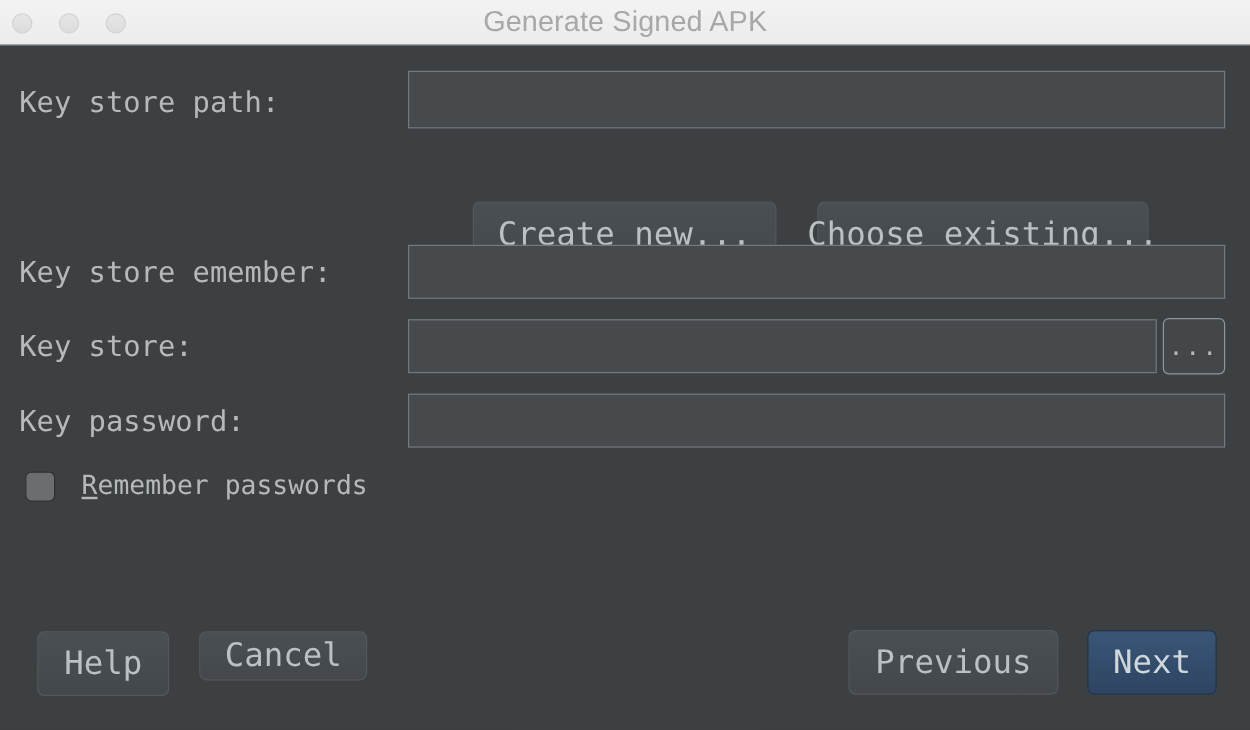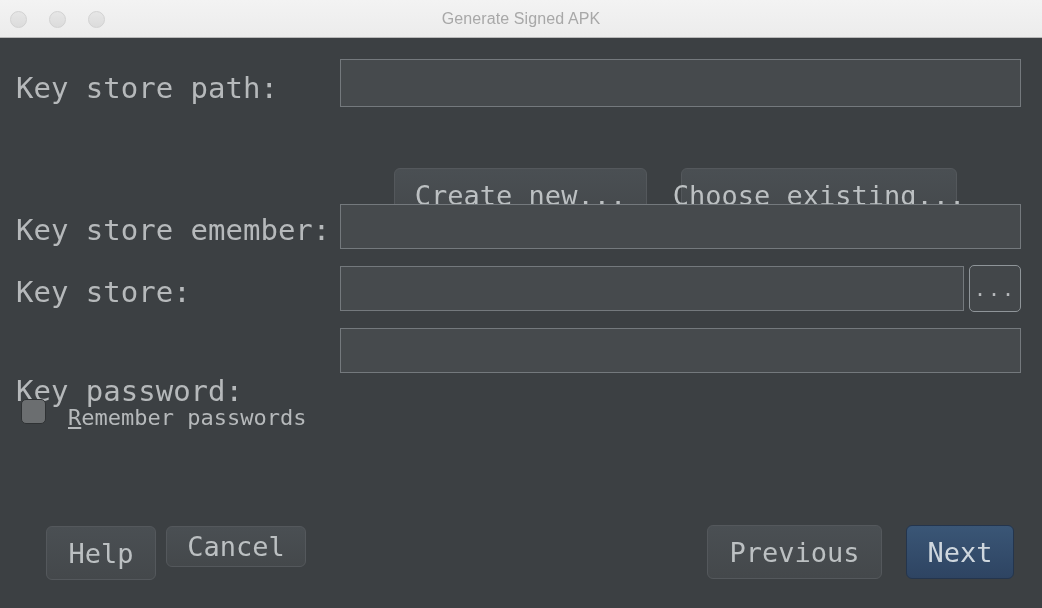--- a/index.html
+++ b/index.html
@@ -41,38 +41,38 @@
   #tl-min   { left: 49px; }
   #tl-max   { left: 88px; }
   .window-title {
     position: absolute;
     left: 0; top: 0;
     width: 1042px;
     height: 38px;
     line-height: 38px;
     text-align: center;
     font-family: "Liberation Sans", sans-serif;
-    font-size: 16px;
+    font-size: 24px;
     color: #a8a8a8;
     letter-spacing: 0.1px;
   }
 
   
   .content {
     position: absolute;
     left: 0; top: 38px;
     width: 1042px;
     height: 570px;
     background: #3c4043;
   }
 
   .field-label {
     position: absolute;
     font-family: "DejaVu Sans Mono", "Liberation Mono", monospace;
-    font-size: 29px;
+    font-size: 24px;
     color: #b6b9bb;
     white-space: nowrap;
     letter-spacing: 0px;
   }
 
   .text-input {
     position: absolute;
     background: #464a4d;
     border: 1px solid #74797d;
     box-sizing: border-box;
@@ -134,21 +134,20 @@
     border: 1px solid #2f3234;
     box-sizing: border-box;
     cursor: default;
   }
   .checkbox-label {
     margin-left: 22px;
     font-family: "DejaVu Sans Mono", "Liberation Mono", monospace;
     font-size: 22px;
     color: #b6b9bb;
     white-space: nowrap;
-    margin-top: 12px;
   }
   .checkbox-label .mnemonic {
     text-decoration: underline;
   }
 </style>
 </head>
 <body>
 
 <div id="app">
 
@@ -167,27 +166,27 @@
     <div class="btn" style="left:394px; top:130px; width:253px; height:54px;">Create new...</div>
     <div class="btn" style="left:681px; top:130px; width:276px; height:54px;">Choose existing...</div>
 
     <div class="field-label" style="left:16px; top:175px;">Key store emember:</div>
     <input class="text-input" type="password" style="left: 340px; top: 166px; width: 681px; height: 45px;" placeholder="">
 
     <div class="field-label" style="left:16px; top:237px;">Key store:</div>
     <input class="text-input" type="text" style="left: 340px; top: 228px; width: 624px; height: 45px;" placeholder="">
     <div class="btn-ellipsis" style="left:969px; top:227px; width:52px; height:47px;">...</div>
 
-    <div class="field-label" style="left:16px; top:299px;margin-top:37px;">Key password:</div>
+    <div class="field-label" style="left:16px; top:299px;">Key password:</div>
     <input class="text-input" type="password" style="left: 340px; top: 290px; width: 681px; height: 45px;" placeholder="">
 
     <div class="checkrow" style="left:21px; top:355px;">
       <div class="checkbox"></div>
       <div class="checkbox-label"><span class="mnemonic">R</span><span>emember passwords</span></div>
     </div>
 
-    <div class="btn" style="left:31px; top:488px; width:110px; height:54px;margin-left:15px;">Help</div>
+    <div class="btn" style="left:31px; top:488px; width:110px; height:54px;">Help</div>
     <div class="btn" style="left:166px; top:488px; width:140px; height:41px;">Cancel</div>
     <div class="btn primary" style="left:906px; top:487px; width:108px; height:54px;">Next</div>
     <div class="btn" style="left:707px; top:487px; width:175px; height:54px;">Previous</div>
 
   </div>
 </div>
 
 </body></html>

